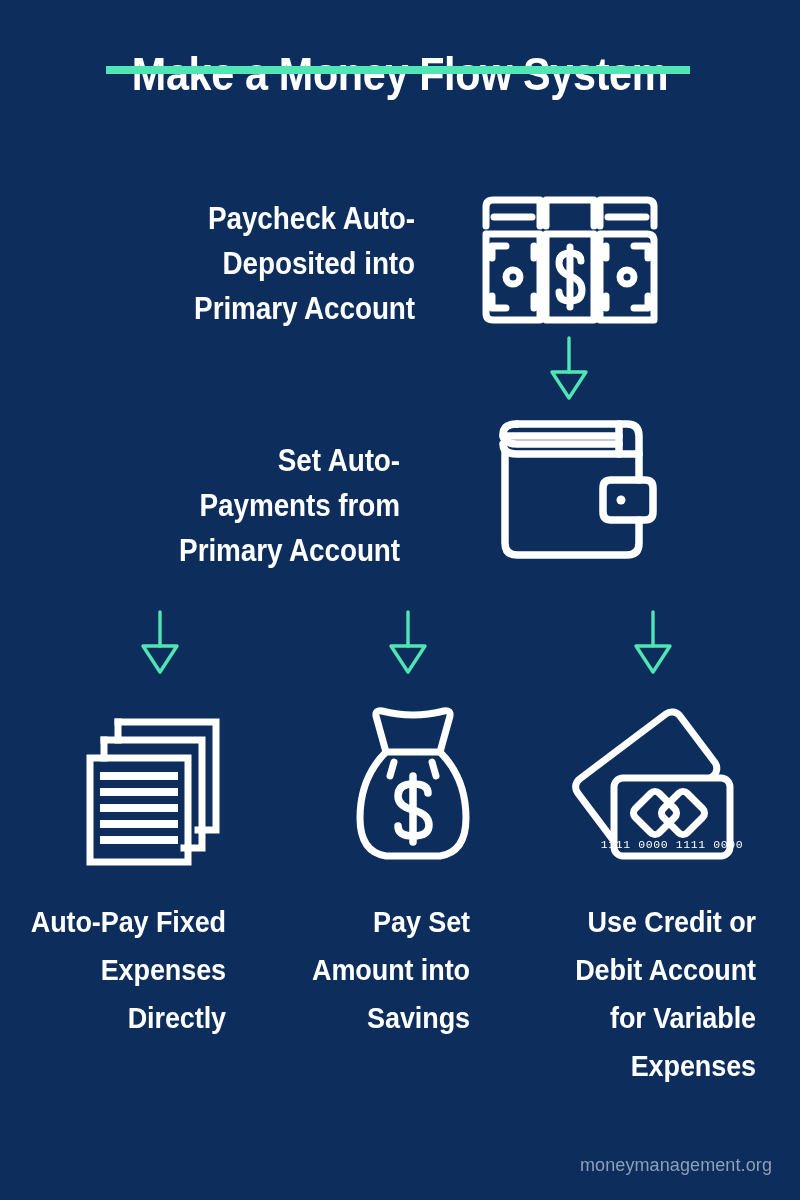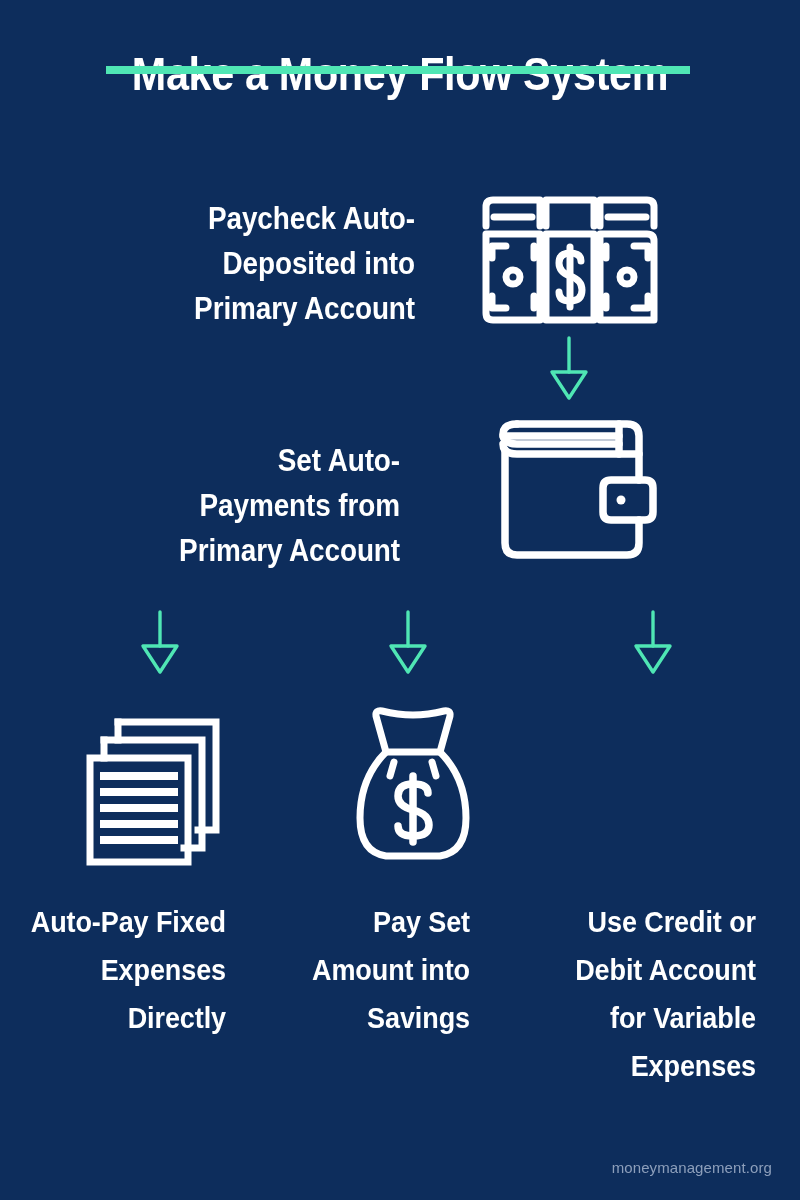--- a/index.html
+++ b/index.html
@@ -86,21 +86,21 @@
 
   
   #leaf-text-1 { position:absolute; right:574px; top:898px; width:220px; }
   #leaf-text-2 { position:absolute; right:330px; top:898px; width:190px; }
   #leaf-text-3 { position:absolute; right:44px;  top:898px; width:220px; }
 
   
   #footer {
     position:absolute; right:28px; bottom:24px;
     font-family:"Liberation Sans", sans-serif;
-    font-size:15px;
+    font-size:18px;
     color:#8d9fbb;
     letter-spacing:0.1px;
   }
 
   svg { display:block; overflow:visible; }
 </style>
 </head>
 <body>
 
 <div id="infographic">
@@ -228,20 +228,35 @@
       <path d="M48 62 L44 76"></path>
       <path d="M86 62 L90 76"></path>
 
       <g stroke-width="7.5">
         <path d="M67 76 L67 142"></path>
         <path d="M82 93 Q82 84 67 84 Q52 84 52 96 Q52 106 67 110 Q83 114 83 125 Q83 136 67 136 Q52 136 52 126"></path>
       </g>
     </svg>
   </div>
 
+  <div id="cards-icon-wrap">
+    <svg width="172" height="170" viewBox="0 0 172 170" fill="none" stroke="#ffffff" stroke-width="7" stroke-linecap="round" stroke-linejoin="round">
+
+      <g transform="rotate(-37 86 70)">
+        <rect x="16" y="36" width="128" height="78" rx="10"></rect>
+      </g>
+
+      <rect x="52" y="78" width="116" height="78" rx="9" fill="#0d2d5c"></rect>
+
+      <rect x="76" y="96" width="34" height="34" rx="6" transform="rotate(45 93 113)"></rect>
+      <rect x="104" y="96" width="34" height="34" rx="6" transform="rotate(45 121 113)"></rect>
+
+      <text x="110" y="148" fill="#ffffff" stroke="none" font-family="Liberation Mono, monospace" font-size="11.5" letter-spacing="0.6" text-anchor="middle">1111 0000 1111 0000</text>
+    </svg>
+  </div>
 
   <div id="leaf-text-1" class="leaf-text">
     <div>Auto-Pay Fixed</div>
     <div>Expenses</div>
     <div>Directly</div>
   </div>
 
   <div id="leaf-text-2" class="leaf-text">
     <div>Pay Set</div>
     <div>Amount into</div>

